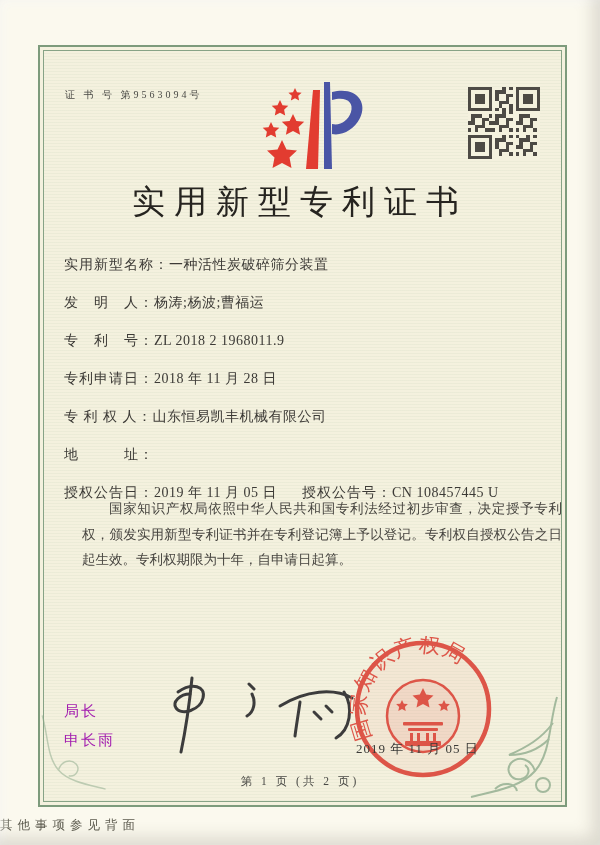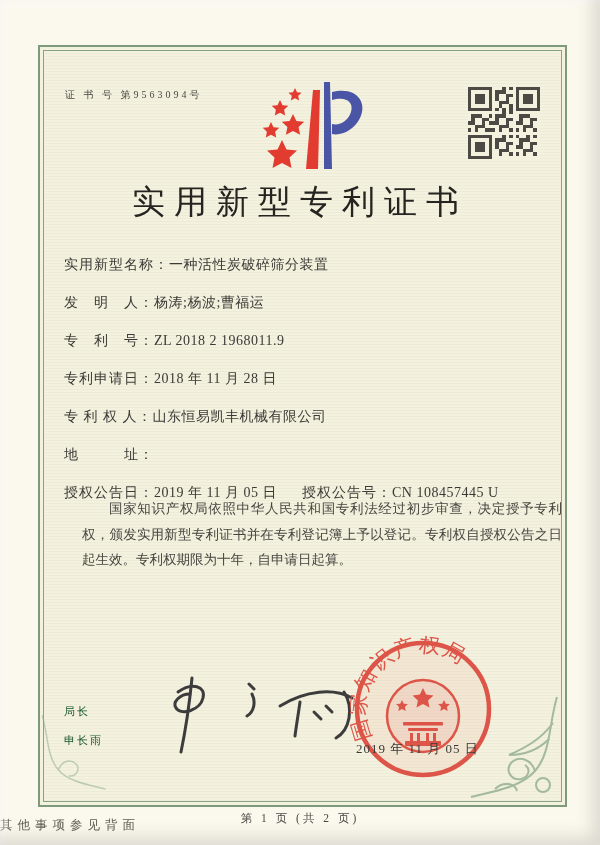--- a/index.html
+++ b/index.html
@@ -27,27 +27,27 @@
   .title{position:absolute;left:0;top:180px;width:600px;text-align:center;
     font-size:33px;letter-spacing:9px;color:#262420;font-weight:500;}
   .fields{position:absolute;left:64px;top:246px;width:486px;font-size:14px;color:#3c3a36;}
   .frow{height:38px;display:flex;align-items:center;white-space:nowrap;}
   .frow .lbl{letter-spacing:1px;}
   .frow .lbl2{margin-left:25px;letter-spacing:1px;}
   .frow .val{letter-spacing:.5px;}
   .body-text{position:absolute;left:62px;top:496px;width:480px;
     font-size:13.5px;line-height:25.5px;color:#474540;text-align:justify;margin-left:20px;}
   .body-text p{margin:0;text-indent:2em;}
-  .signer{position:absolute;left:64px;top:697px;font-size:11px;line-height:29px;color:#14532d;letter-spacing:2px;}
+  .signer{position:absolute;left:64px;top:697px;font-size:15px;line-height:29px;color:#a21caf;letter-spacing:2px;}
   .signature{position:absolute;left:148px;top:672px;}
   .seal{position:absolute;left:350px;top:636px;width:146px;height:146px;}
   .seal svg{position:absolute;left:0;top:0;}
   .seal-date{position:absolute;left:356px;top:740px;width:140px;font-size:13px;
     color:#3b3b38;letter-spacing:1px;white-space:nowrap;}
-  .page-footer{position:absolute;left:0;top:811px;width:600px;text-align:center;
+  .page-footer{position:absolute;left:0;top:774px;width:600px;text-align:center;
     font-size:11.5px;letter-spacing:3px;color:#4a4a46;}
   .back-note{position:absolute;left:0;top:817px;width:576px;text-align:left;
     font-size:12.5px;letter-spacing:5px;color:#5c5a4e;}
   .corner-orn{position:absolute;pointer-events:none;opacity:.75;}
   .orn-br{right:40px;bottom:42px;}
   .orn-bl{left:40px;bottom:42px;transform:scaleX(-1);opacity:.5;}
 </style>
 </head>
 <body>
 

